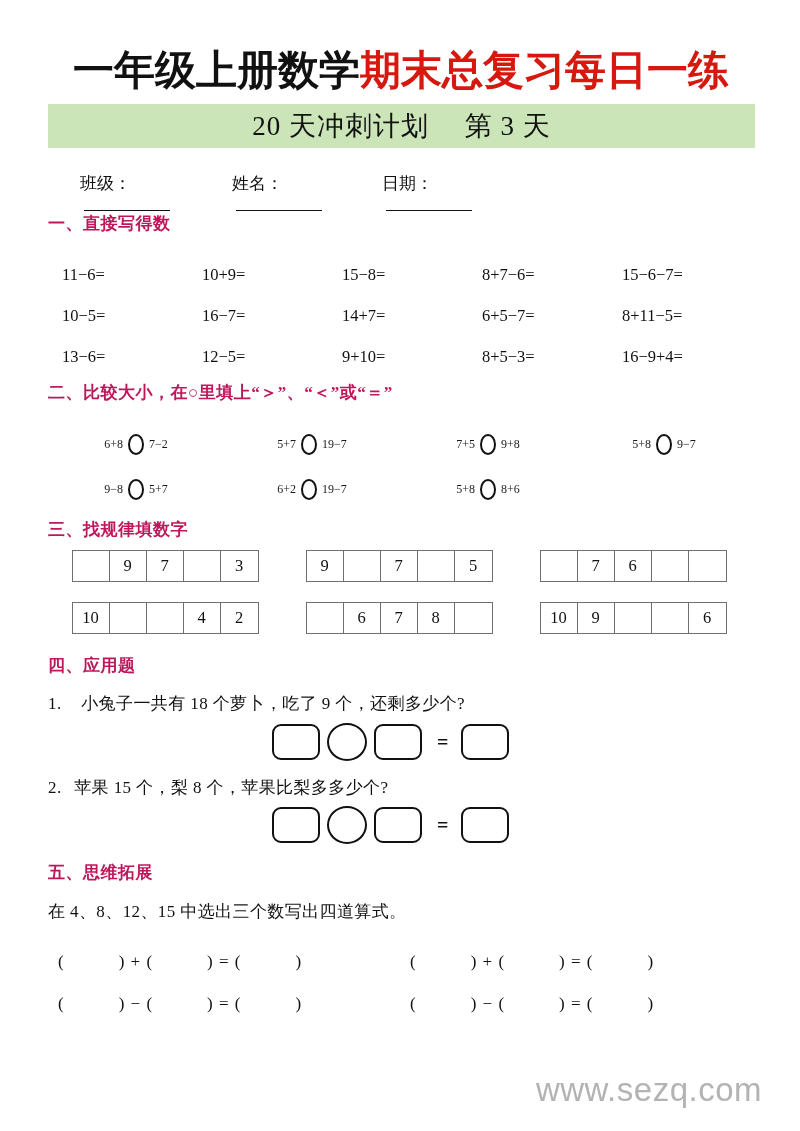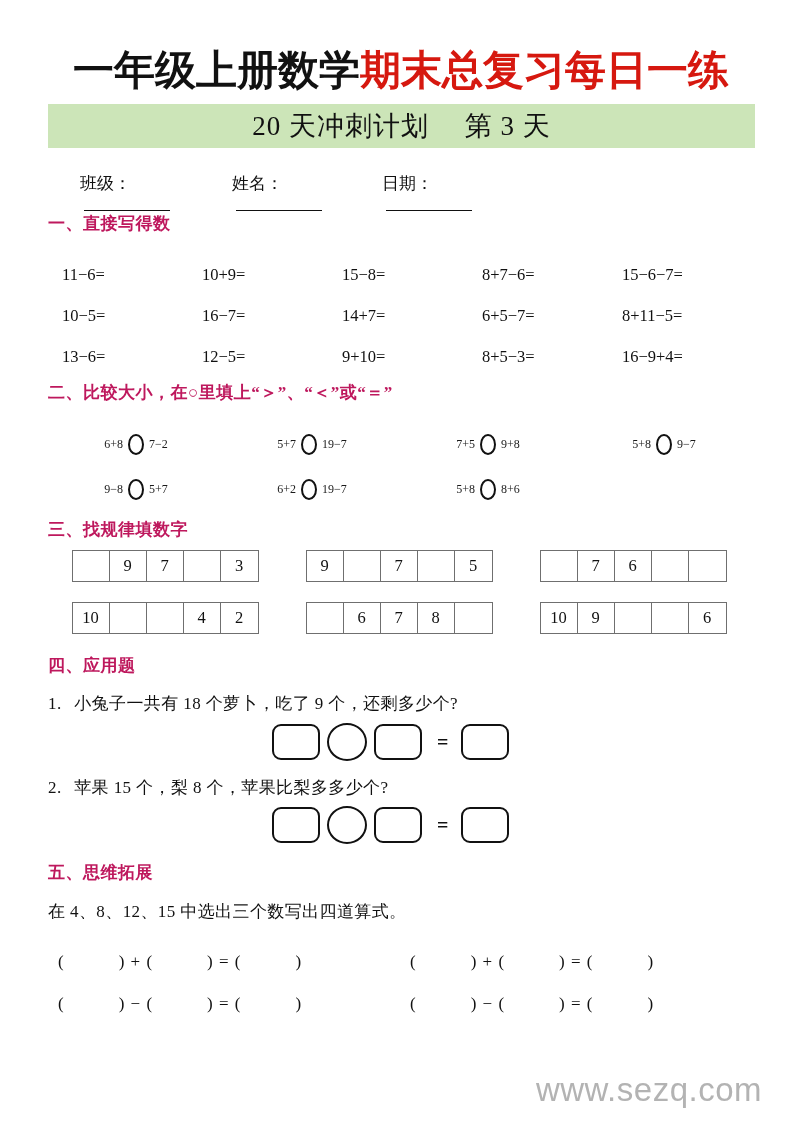--- a/index.html
+++ b/index.html
@@ -409,21 +409,21 @@
         <div class="num-cell">6</div>
       </div>
     </div>
   </div>
 </div>
 
 <div class="sec-head" style="top:654px">四、应用题</div>
 
 <div class="word-problem" style="top:692px">
   <span>1.</span>
-  <span style="margin-left:8px">小兔子一共有 18 个萝卜，吃了 9 个，还剩多少个?</span>
+  <span style="margin-left:15px">小兔子一共有 18 个萝卜，吃了 9 个，还剩多少个?</span>
 </div>
 
 <div class="answer-row" style="top:723px">
   <div class="ans-box"></div>
   <div class="ans-circle"></div>
   <div class="ans-box"></div>
   <div class="ans-eq">=</div>
   <div class="ans-box"></div>
 </div>
 

